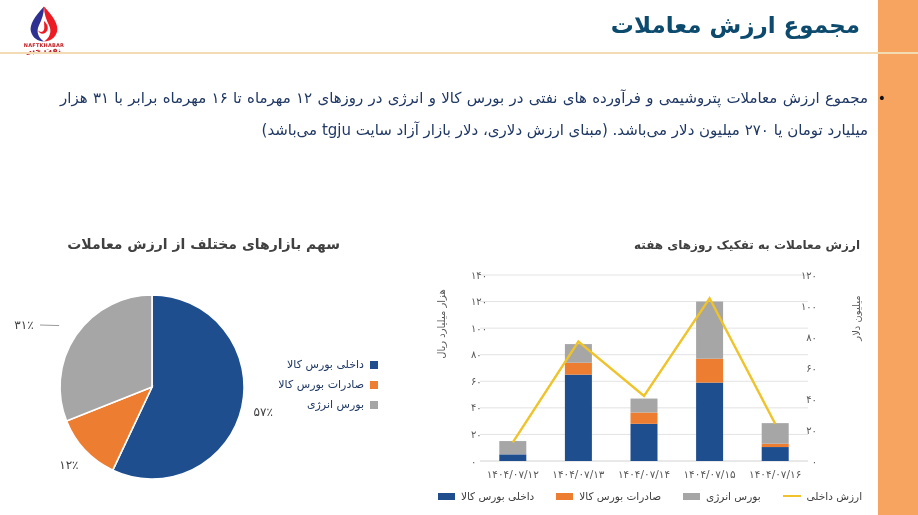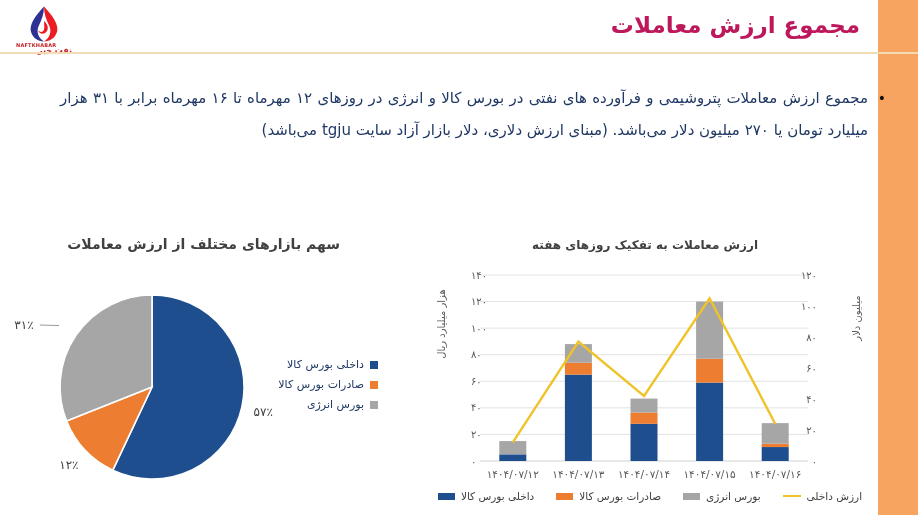--- a/index.html
+++ b/index.html
@@ -3,43 +3,43 @@
 <meta charset="utf-8">
 <style>
   * { margin:0; padding:0; box-sizing:border-box; }
   html,body { background:#fff; }
   body { font-family:"DejaVu Sans", sans-serif; }
   .slide { position:relative; width:918px; height:515px; background:#ffffff; overflow:hidden; direction:rtl; }
 
   
   .side-band { position:absolute; top:0; right:0; width:40px; height:515px; background:#F6A45F; }
   .header-rule { position:absolute; top:52px; left:0; width:918px; height:2px; background:#F3DCB4; z-index:5; }
-  .page-title { position:absolute; top:12px; right:58px; font-size:23px; font-weight:bold; color:#be185d; z-index:4; }
+  .page-title { position:absolute; top:12px; right:58px; font-size:23px; font-weight:bold; color:#0c4a6e; z-index:4; }
 
   
-  .logo { position:absolute; top:5px; left:16px; width:56px; height:52px; z-index:4; }
+  .logo { position:absolute; top:5px; left:16px; width:56px; height:52px; z-index:4; text-align:center; }
   .logo .latin { font-size:5px; color:#C32127; font-weight:bold; letter-spacing:.2px; line-height:4px; display:block; direction:ltr; }
   .logo .persian { font-size:8px; color:#C32127; font-weight:bold; line-height:8px; display:block; }
 
   
   .bullets { position:absolute; top:82px; right:30px; left:60px; z-index:2; }
   .bullets .bullet { position:relative; padding-right:20px; font-size:15px; line-height:32px; color:#203864; text-align:justify; }
   .bullets .bullet::before { content:"•"; position:absolute; right:2px; top:0; color:#111; font-size:14px; }
 
   
   .pie-panel { position:absolute; top:230px; left:0; width:400px; height:270px; }
   .pie-title { position:absolute; top:6px; left:50px; width:290px; text-align:right; font-size:14px; font-weight:bold; color:#404040; }
   .pie-svg { position:absolute; top:0; left:0; }
   .pie-legend { position:absolute; top:128px; left:248px; width:130px; display:flex; flex-direction:column; gap:7px; }
   .pie-legend .item { display:flex; align-items:center; justify-content:flex-start; direction:rtl; gap:6px; }
   .pie-legend .swatch { width:8px; height:8px; flex:0 0 auto; }
   .pie-legend .lbl { font-size:11px; color:#1F3864; white-space:nowrap; }
 
   .bar-panel { position:absolute; top:232px; left:430px; width:448px; height:283px; }
-  .bar-title { position:absolute; top:6px; left:0; width:430px; text-align:center; font-size:12px; font-weight:bold; color:#404040; }
+  .bar-title { position:absolute; top:6px; left:0; width:430px; text-align:right; font-size:12px; font-weight:bold; color:#404040; }
   .bar-svg { position:absolute; top:0; left:0; }
   .bar-legend { position:absolute; top:258px; left:0; width:440px; display:flex; direction:ltr; justify-content:center; align-items:center; gap:22px; }
   .bar-legend .item { display:flex; direction:ltr; align-items:center; gap:6px; }
   .bar-legend .swatch { width:17px; height:7px; flex:0 0 auto; }
   .bar-legend .line-swatch { width:18px; height:2.5px; flex:0 0 auto; }
   .bar-legend .lbl { font-size:10.5px; color:#3F3F3F; white-space:nowrap; direction:rtl; }
 
   svg text { font-family:"DejaVu Sans", sans-serif; }
 </style>
 </head>

